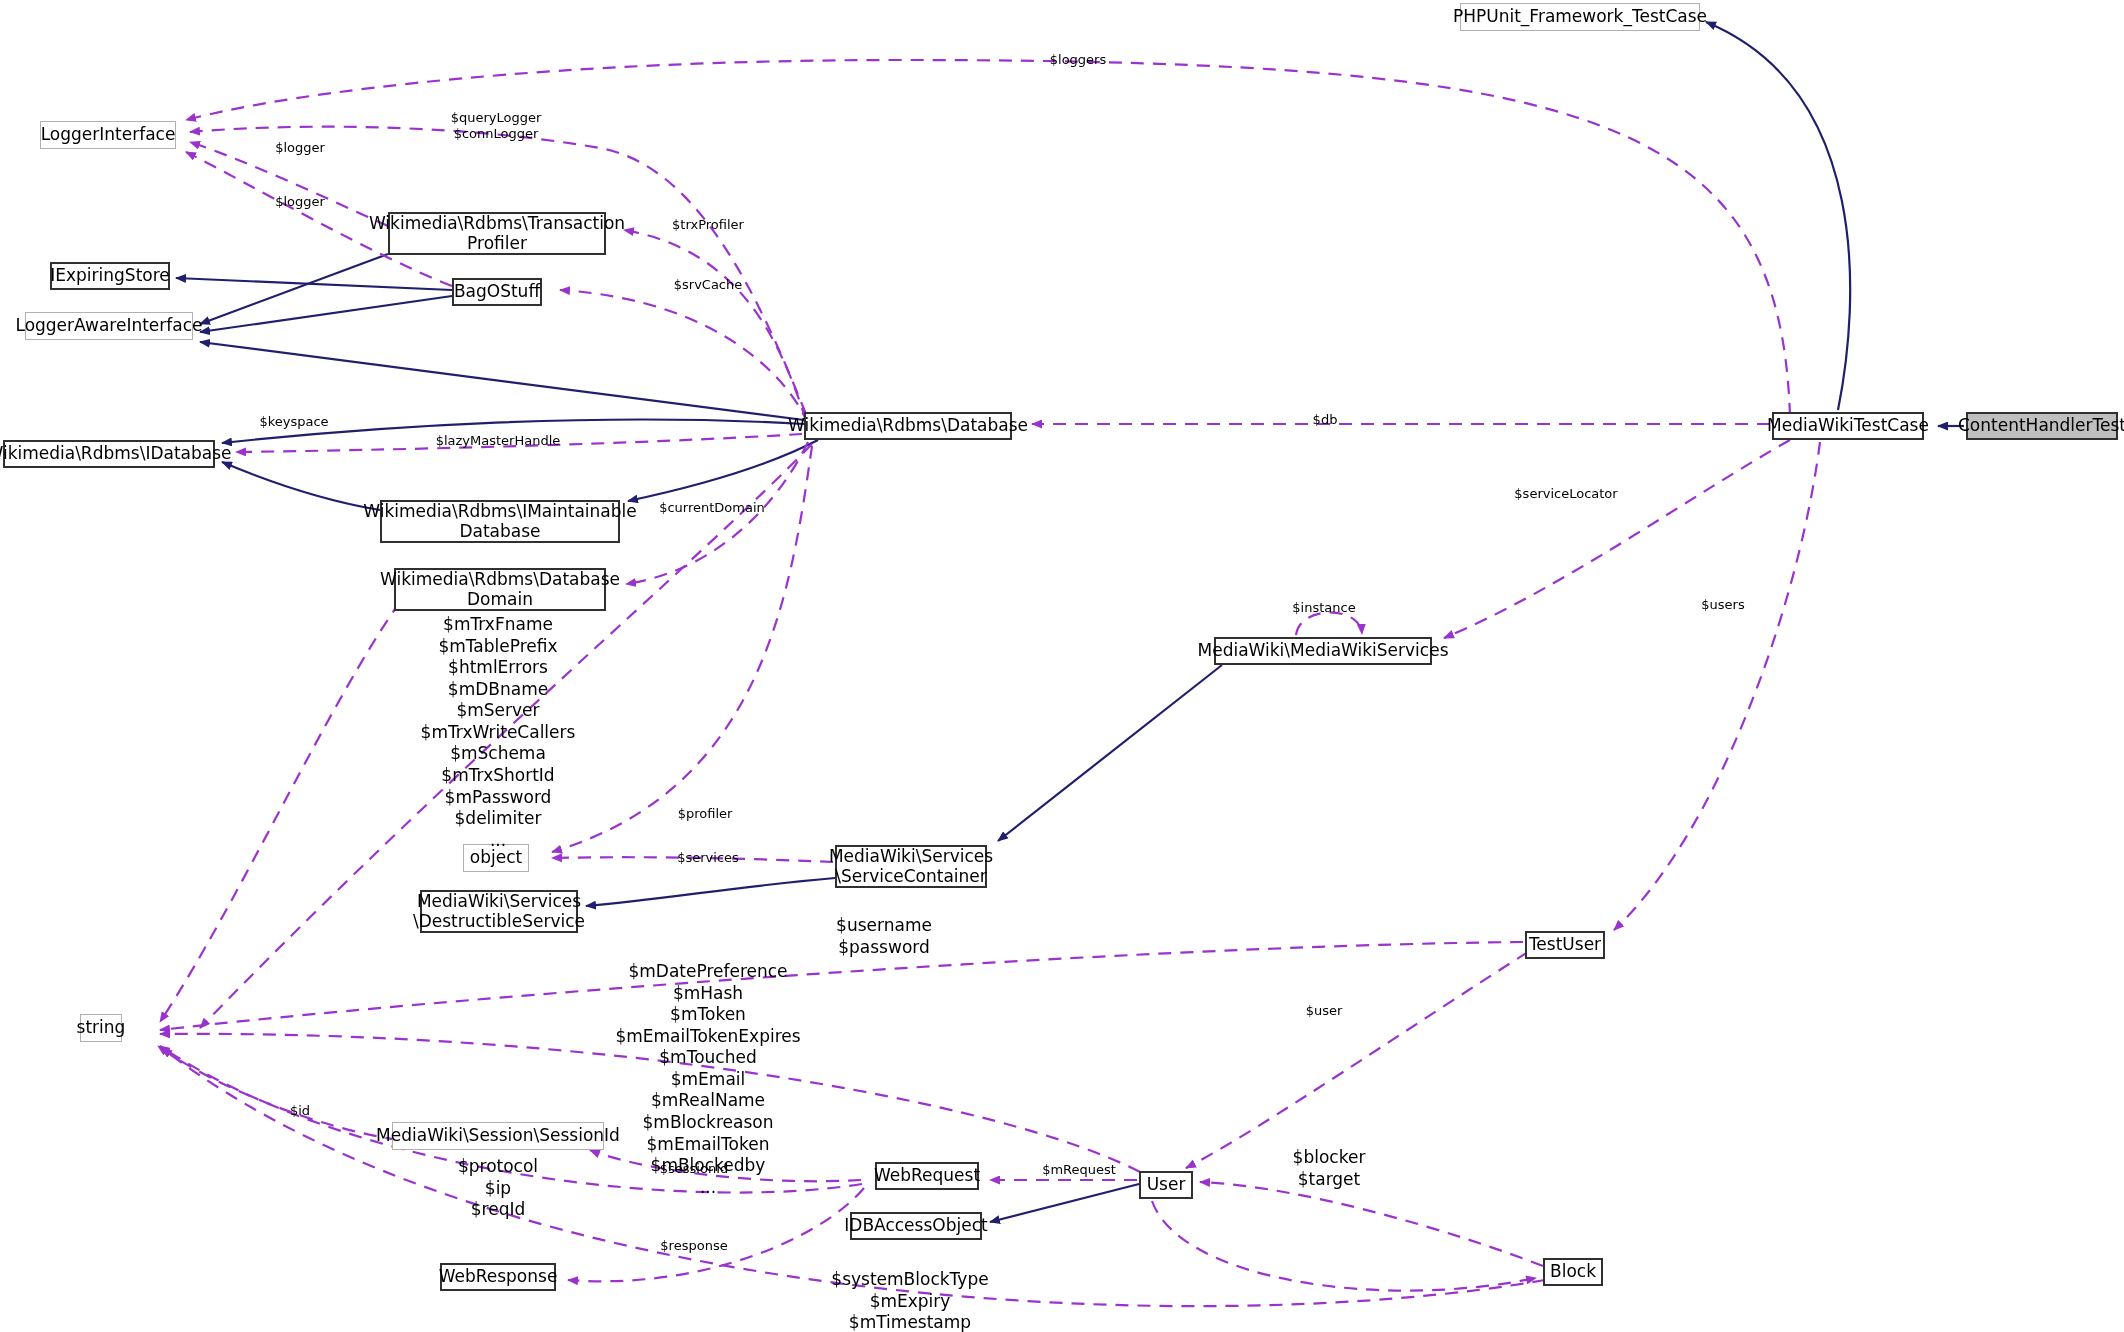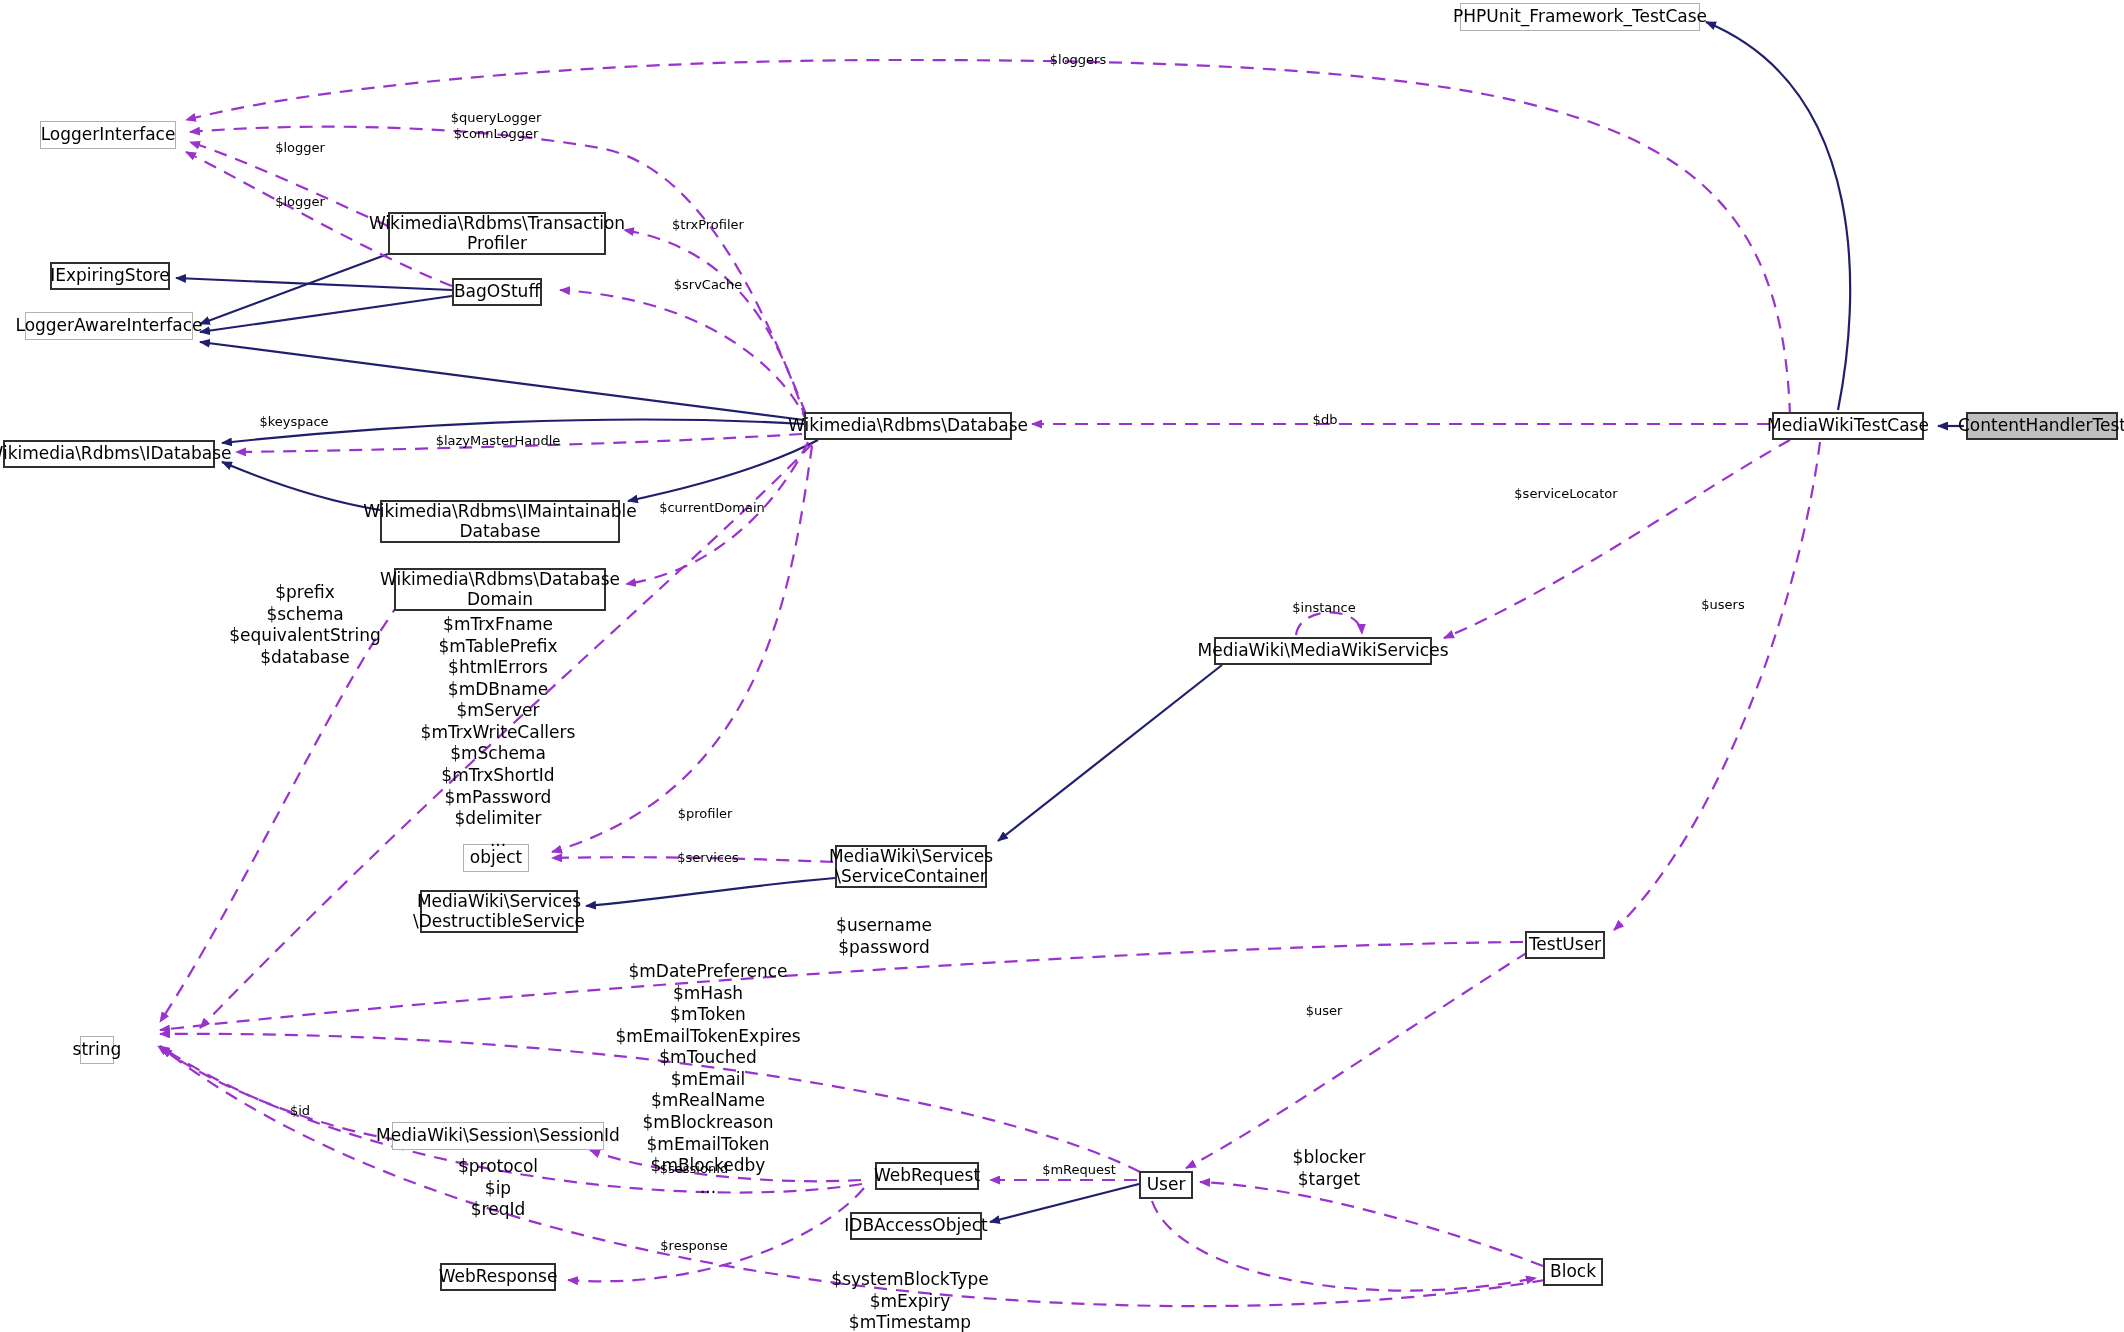--- a/index.html
+++ b/index.html
@@ -149,21 +149,21 @@
   <div class="node plain" style="left:463px;top:844px;width:66px;height:28px;">object</div>
 
   <div class="node bold" style="left:835px;top:845px;width:152px;height:43px;">MediaWiki\Services
 \ServiceContainer</div>
 
   <div class="node bold" style="left:420px;top:890px;width:158px;height:43px;">MediaWiki\Services
 \DestructibleService</div>
 
   <div class="node bold" style="left:1525px;top:931px;width:80px;height:28px;">TestUser</div>
 
-  <div class="node plain" style="left:80px;top:1036px;width:34px;height:28px;">string</div>
+  <div class="node plain" style="left:80px;top:1014px;width:42px;height:28px;">string</div>
 
   <div class="node plain" style="left:392px;top:1122px;width:212px;height:28px;">MediaWiki\Session\SessionId</div>
 
   <div class="node bold" style="left:863px;top:1162px;width:104px;height:28px;margin-left:12px;">WebRequest</div>
 
   <div class="node bold" style="left:1139px;top:1171px;width:54px;height:28px;">User</div>
 
   <div class="node bold" style="left:850px;top:1212px;width:132px;height:28px;">IDBAccessObject</div>
 
   <div class="node bold" style="left:1543px;top:1258px;width:60px;height:28px;">Block</div>
@@ -180,24 +180,20 @@
   <div class="elabel" style="left:294px;top:414px;">$keyspace</div>
   <div class="elabel" style="left:1325px;top:412px;">$db</div>
   <div class="elabel" style="left:498px;top:433px;">$lazyMasterHandle</div>
   <div class="elabel" style="left:712px;top:500px;">$currentDomain</div>
   <div class="elabel" style="left:1566px;top:486px;">$serviceLocator</div>
   <div class="elabel" style="left:1723px;top:597px;">$users</div>
   <div class="elabel" style="left:1324px;top:600px;">$instance</div>
   <div class="elabel" style="left:705px;top:806px;">$profiler</div>
   <div class="elabel" style="left:708px;top:850px;">$services</div>
 
-  <div class="flist" style="left:305px;top:582px;">$prefix
-$schema
-$equivalentString
-$database</div>
   <div class="flist" style="left:498px;top:614px;">$mTrxFname
 $mTablePrefix
 $htmlErrors
 $mDBname
 $mServer
 $mTrxWriteCallers
 $mSchema
 $mTrxShortId
 $mPassword
 $delimiter

